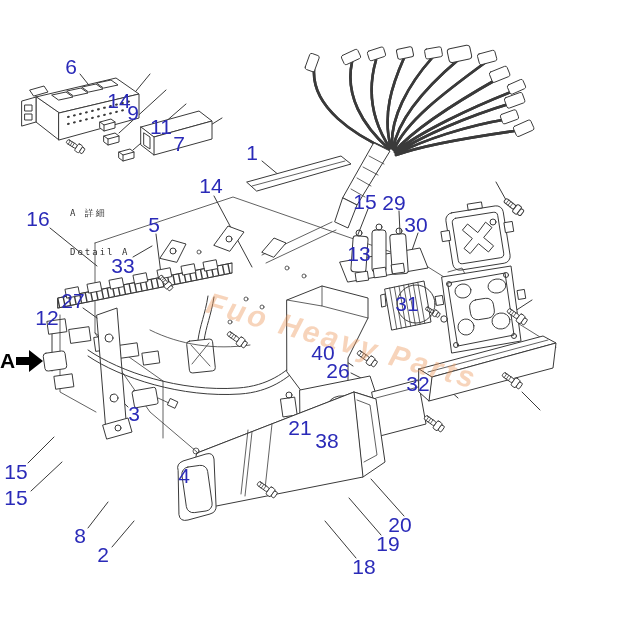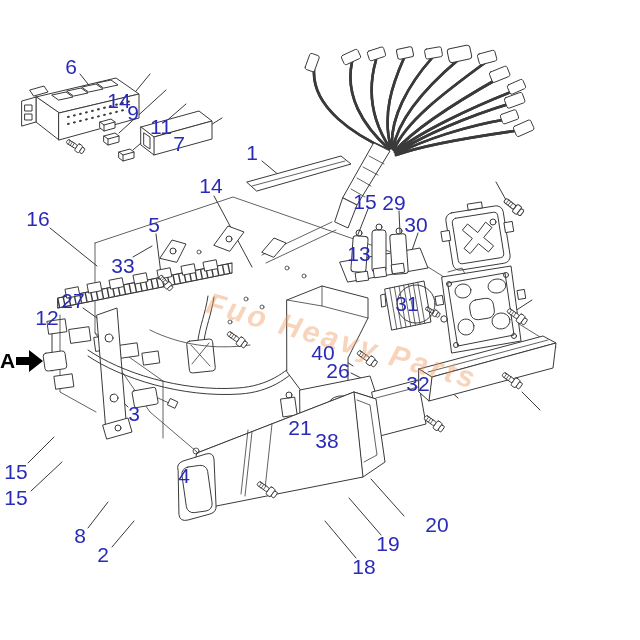--- a/index.html
+++ b/index.html
@@ -293,20 +293,24 @@
       <use href="#bolt" transform="translate(258,483) rotate(35)"></use>
     </g>
 
     <circle cx="416" cy="304" r="19" fill="none" stroke="#c62828" stroke-width="2.6"></circle>
 
     <polygon class="blackfill" points="16,357 29,357 29,350 43,361 29,372 29,365 16,365"></polygon>
   </svg>
 
   <div class="watermark" style="color: rgb(237, 154, 94);">Fuo Heavy Parts</div>
 
+  <div class="detail-a">
+    <div>A 詳細</div>
+    <div>Detail A</div>
+  </div>
 
   <div class="view-a">A</div>
 
   <div class="labels" style="color: rgb(42, 42, 184);">
       <span class="plabel" style="left: 71px; top: 66px;">6</span>
       <span class="plabel" style="left: 119px; top: 100px;">14</span>
       <span class="plabel" style="left: 133px; top: 112px;">9</span>
       <span class="plabel" style="left: 161px; top: 126px;">11</span>
       <span class="plabel" style="left: 179px; top: 143px;">7</span>
       <span class="plabel" style="left: 252px; top: 152px;">1</span>
@@ -325,17 +329,17 @@
       <span class="plabel" style="left: 338px; top: 370px;">26</span>
       <span class="plabel" style="left: 418px; top: 363px; margin-top: 20px;">32</span>
       <span class="plabel" style="left: 134px; top: 413px;">3</span>
       <span class="plabel" style="left: 300px; top: 427px;">21</span>
       <span class="plabel" style="left: 327px; top: 440px;">38</span>
       <span class="plabel" style="left: 184px; top: 475px;">4</span>
       <span class="plabel" style="left: 16px; top: 471px;">15</span>
       <span class="plabel" style="left: 16px; top: 497px;">15</span>
       <span class="plabel" style="left: 80px; top: 535px;">8</span>
       <span class="plabel" style="left: 103px; top: 554px;">2</span>
-      <span class="plabel" style="left: 437px; top: 524px;">20</span>
+      <span class="plabel" style="left: 400px; top: 524px;">20</span>
       <span class="plabel" style="left: 388px; top: 543px;">19</span>
       <span class="plabel" style="left: 364px; top: 566px;">18</span>
     </div>
 </div>
 
 </body></html>

